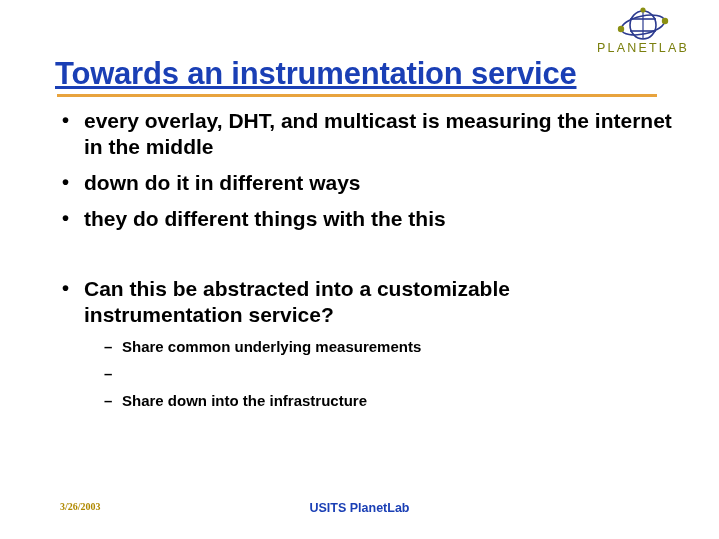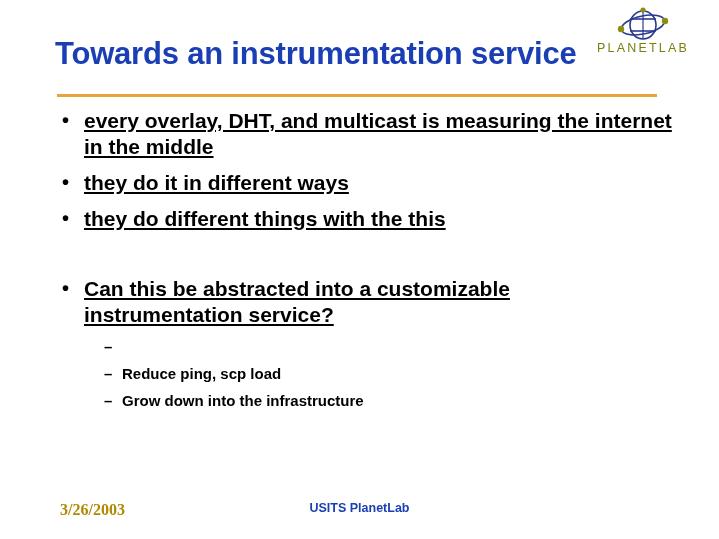--- a/index.html
+++ b/index.html
@@ -44,27 +44,28 @@
     font-size: 12.5px;
     letter-spacing: 2.2px;
     color: #7a7f0e;
     font-family: "Liberation Sans", sans-serif;
   }
 
   
   .title {
     position: absolute;
     left: 55px;
-    top: 36px;
+    top: 56px;
     width: 620px;
     font-size: 31px;
     font-weight: bold;
     color: #1a3fb5;
     font-family: "Liberation Sans", sans-serif;
     letter-spacing: -0.2px;
+    text-decoration: underline;
   }
   .title-rule {
     position: absolute;
     left: 57px;
     top: 94px;
     width: 600px;
     height: 3px;
     background: #e8a33d;
   }
 
@@ -85,21 +86,20 @@
     line-height: 1.24;
   }
   .bullet .dot {
     width: 22px;
     flex: 0 0 22px;
     font-size: 20px;
     line-height: 1.24;
   }
   .bullet .txt {
     flex: 1 1 auto;
-    text-decoration: underline;
   }
   .spacer {
     height: 34px;
   }
   .sub-bullets {
     margin-left: 42px;
     margin-top: 8px;
   }
   .sub {
     display: flex;
@@ -113,21 +113,21 @@
   .sub .dash {
     width: 18px;
     flex: 0 0 18px;
   }
 
   
   .footer-date {
     position: absolute;
     left: 60px;
     top: 501px;
-    font-size: 16px;
+    font-size: 10px;
     font-weight: bold;
     color: #b08900;
     font-family: "Liberation Serif", serif;
   }
   .footer-center {
     position: absolute;
     left: 0;
     top: 501px;
     width: 719px;
     text-align: center;
@@ -162,46 +162,46 @@
 
   <div class="body-block">
 
     <div class="bullet">
       <span class="dot">•</span>
       <span class="txt">every overlay, DHT, and multicast is measuring the internet in the middle</span>
     </div>
 
     <div class="bullet">
       <span class="dot">•</span>
-      <span class="txt">they do it in different ways</span>
+      <span class="txt">down do it in different ways</span>
     </div>
 
     <div class="bullet">
       <span class="dot">•</span>
       <span class="txt">they do different things with the this</span>
     </div>
 
     <div class="spacer"></div>
 
     <div class="bullet">
       <span class="dot">•</span>
       <span class="txt">Can this be abstracted into a customizable instrumentation service?</span>
     </div>
 
     <div class="sub-bullets">
+      <div class="sub">
+        <span class="dash">–</span>
+        <span>Share common underlying measurements</span>
+      </div>
       <div class="sub">
         <span class="dash">–</span>
       </div>
       <div class="sub">
         <span class="dash">–</span>
-        <span>Reduce ping, scp load</span>
-      </div>
-      <div class="sub">
-        <span class="dash">–</span>
-        <span>Grow down into the infrastructure</span>
+        <span>Share down into the infrastructure</span>
       </div>
     </div>
 
   </div>
 
   <div class="footer-date">3/26/2003</div>
   <div class="footer-center">USITS PlanetLab</div>
 
 </div>
 

